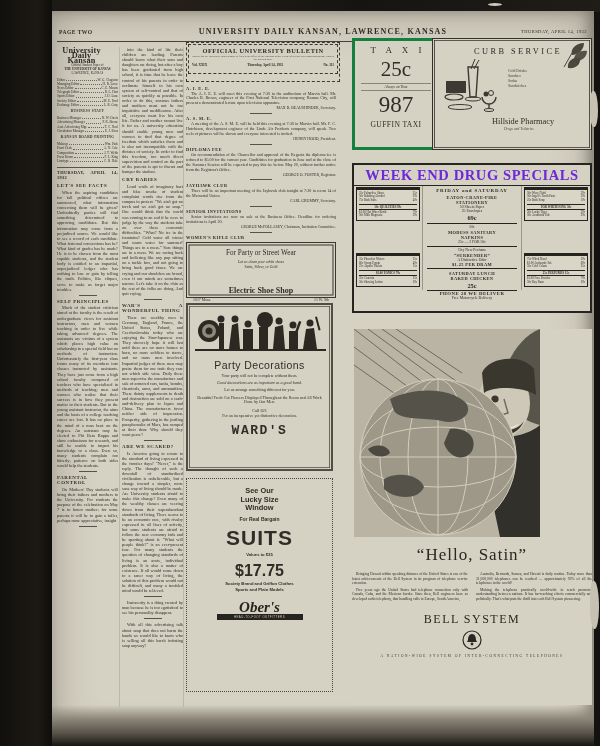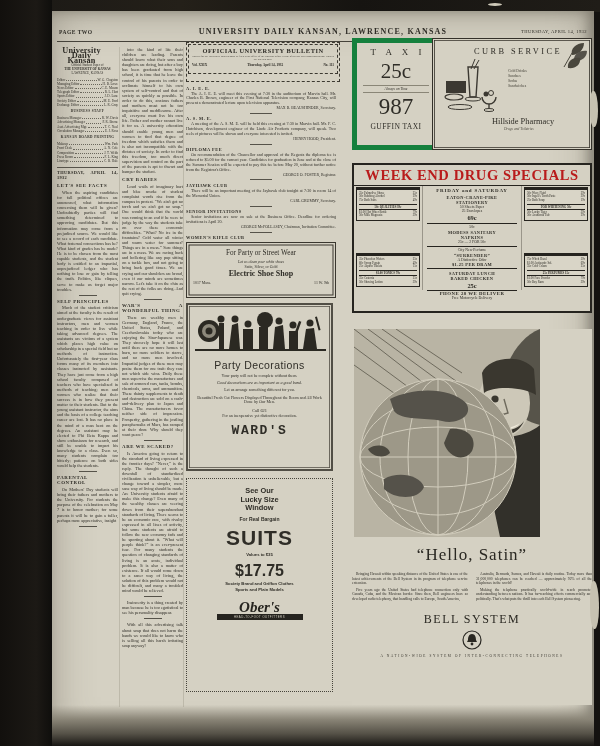--- a/index.html
+++ b/index.html
@@ -52,21 +52,21 @@
   .b-div{width:22px;height:1px;background:#56534a;margin:2.5px auto;}
 
   
   .ad{position:absolute;box-sizing:border-box;background:#d5d1c3;}
 
   
   .shoe{left:134px;top:231px;width:150px;height:56px;border:1px solid #3a372f;box-shadow:inset 0 0 0 1.5px #d5d1c3, inset 0 0 0 2.5px #3a372f;padding:5px 6px;}
   .shoe-l1{font-size:7.2px;text-align:center;margin-top:1px;}
   .shoe-l2{font-size:3.9px;font-style:italic;text-align:center;margin-top:2.5px;}
   .shoe-l3{font-size:3.9px;text-align:center;margin-top:1.5px;}
-  .shoe-name{font-size:8px;font-weight:bold;text-align:center;margin-top:0;}
+  .shoe-name{font-size:8px;font-weight:bold;text-align:center;margin-top:17px;}
   .shoe-addr{display:flex;justify-content:space-between;font-size:3.9px;margin-top:2.5px;}
 
   
   .wards{left:134px;top:292px;width:147px;height:168px;border:2px solid #514e45;box-shadow:inset 0 0 0 1px #d5d1c3, inset 0 0 0 1.8px #514e45;padding:6px 7px;}
   .wards-title{font-size:10.5px;text-align:center;letter-spacing:.4px;margin:2px 0 3px 0;font-family:"Liberation Sans",sans-serif;}
   .wards-line{font-size:4.1px;text-align:center;margin-top:2.6px;line-height:4.6px;}
   .wards-it{font-style:italic;}
   .wards-call{font-size:4.4px;text-align:center;margin-top:3px;}
   .wards-name{font-size:13px;font-weight:bold;letter-spacing:1.5px;text-align:center;margin-top:5px;font-family:Liberation Mono, monospace;}
 
@@ -76,40 +76,40 @@
   .suits-sub{font-size:5px;font-weight:bold;text-align:center;margin-top:3px;}
   .suits-big{font-size:21px;font-weight:bold;letter-spacing:1px;text-align:center;margin-top:4px;}
   .suits-val{font-size:4.2px;font-weight:bold;text-align:center;margin-top:2px;}
   .suits-price{font-size:16px;font-weight:bold;text-align:center;margin-top:5px;}
   .suits-line{font-size:4.2px;font-weight:bold;text-align:center;line-height:5px;margin-top:1px;}
   .obers{width:86px;margin:7px auto 0 auto;text-align:center;position:relative;}
   .obers-script{font-family:"Liberation Serif",serif;font-style:italic;font-weight:bold;font-size:15px;color:#26241f;}
   .obers-banner{background:#26241f;color:#d5d1c3;font-size:2.8px;letter-spacing:.5px;padding:1px 2px;margin-top:-2px;}
 
   
-  .taxi{left:300px;top:27px;width:88px;height:112px;border:5px solid #15803d;padding:4px 6px;}
+  .taxi{left:300px;top:27px;width:88px;height:112px;border:3px solid #15803d;padding:4px 6px;}
   .taxi-t{font-size:9px;letter-spacing:4px;text-align:center;text-indent:4px;}
   .taxi-25{font-size:21px;text-align:center;margin-top:2px;}
   .taxi-tag{font-size:3.6px;font-style:italic;text-align:center;margin-top:1px;border-top:1px solid #8a8677;border-bottom:1px solid #8a8677;padding:1px 0;}
   .taxi-987{font-size:23px;text-align:center;margin-top:1px;}
   .taxi-name{font-size:7.6px;text-align:center;letter-spacing:.4px;margin-top:2px;}
 
   
   .curb{left:380px;top:27px;width:160px;height:112px;border:1px solid #34312a;box-shadow:inset 0 0 0 1px #d5d1c3, inset 0 0 0 1.8px #34312a;padding:6px 7px;}
   .curb-title{font-size:8.4px;letter-spacing:2.4px;margin:2px 0 0 4px;padding-left:30px;}
   .curb-flex{display:flex;margin-top:3px;}
   .curb-items{font-size:3.8px;line-height:5px;margin:10px 0 0 6px;color:#46433a;}
   .curb-name{font-size:8.4px;margin:4px 0 0 52px;}
   .curb-sub{font-size:3.6px;font-style:italic;margin:1px 0 0 64px;color:#504d43;}
   .leaf{position:absolute;right:3px;top:2px;}
 
   
   .drug{left:300px;top:152px;width:240px;height:150px;border:2.5px solid #26241f;padding:0;}
   .drug-title{font-size:14.5px;font-weight:bold;letter-spacing:.6px;text-align:center;padding:2px 0 1px 0;
-              border-bottom:1px solid #26241f;font-family:"Liberation Serif",serif;color:#b91c1c;}
+              border-bottom:1px solid #26241f;font-family:"Liberation Serif",serif;color:#6d28d9;}
   .drug-grid{display:flex;height:104px;}
   .drug-side{width:64px;display:flex;flex-direction:column;justify-content:space-between;padding:3px 2px;}
   .panel{border:1.2px solid #26241f;box-shadow:0 -2px 0 #26241f;background:#d9d5c7;padding:1.5px 2px;}
   .panel-row{display:flex;justify-content:space-between;font-size:3px;line-height:3.7px;}
   .panel-band{font-size:3px;font-weight:bold;text-align:center;border-top:1px solid #26241f;border-bottom:1px solid #26241f;margin:1px 0;}
   .drug-mid{flex:1;padding:2px 4px;border-left:1px solid #9a968a;border-right:1px solid #9a968a;}
   .drug-days{font-size:5px;font-weight:bold;letter-spacing:.8px;text-align:center;}
   .spec{text-align:center;border-bottom:1px solid #26241f;padding:1.5px 0;}
   .spec:last-child{border-bottom:none;}
   .spec-l{font-size:3.8px;line-height:4.4px;}

